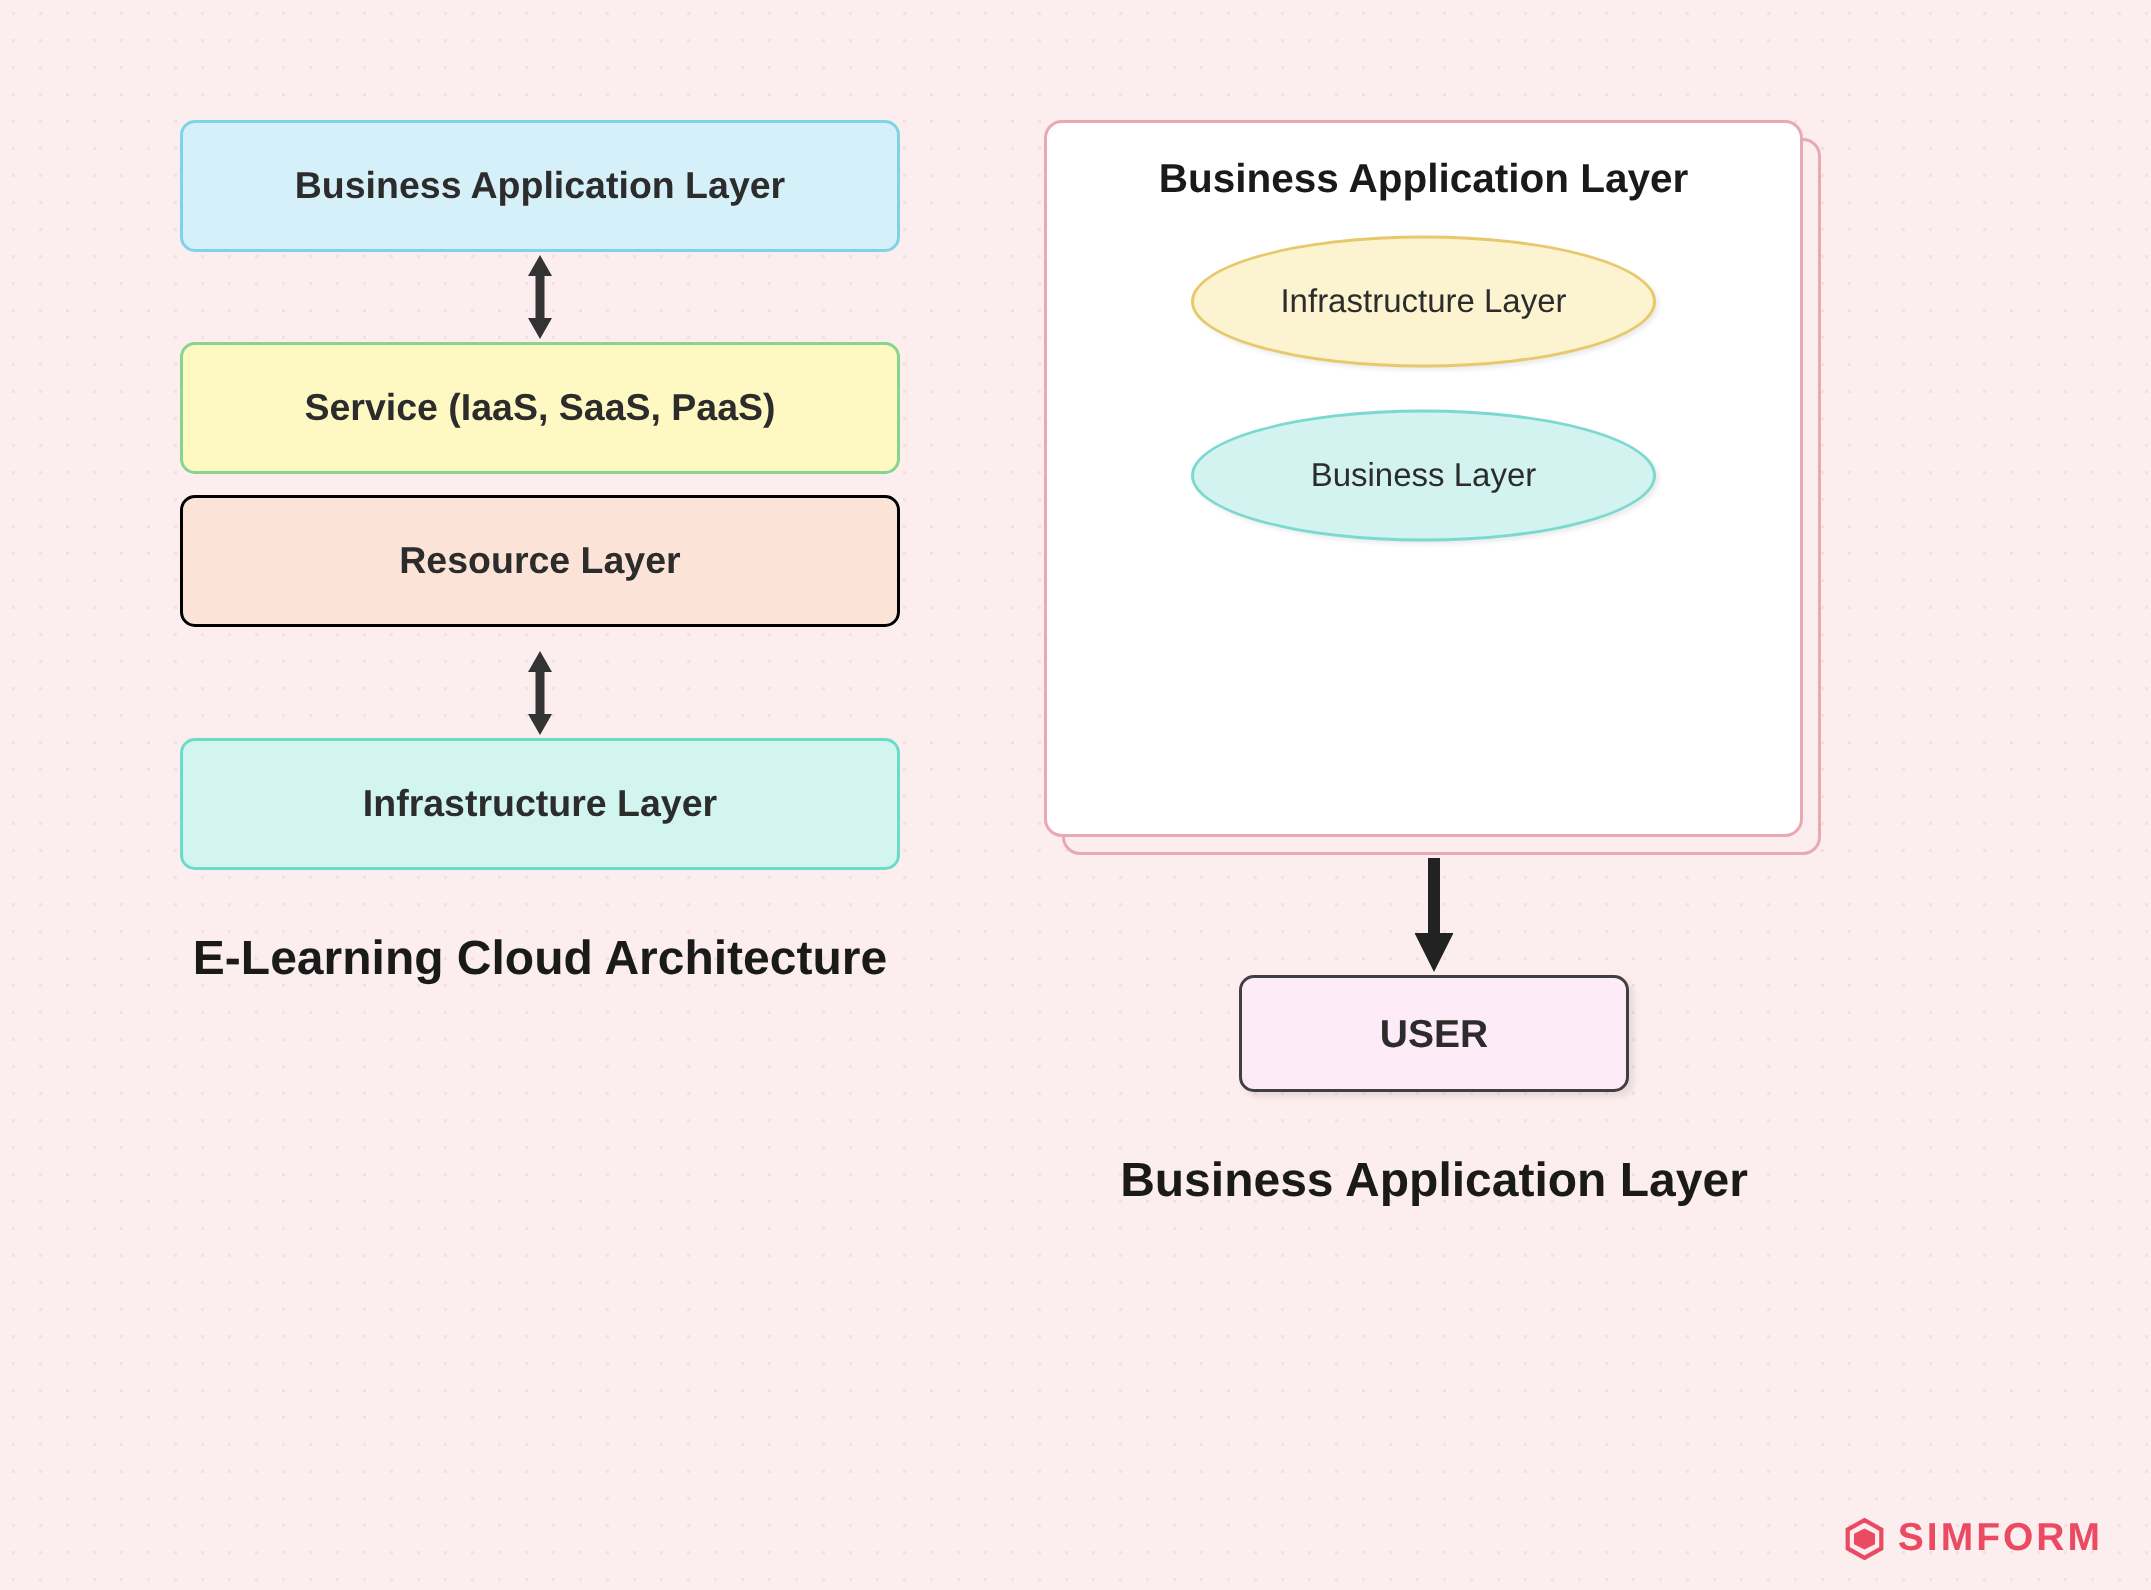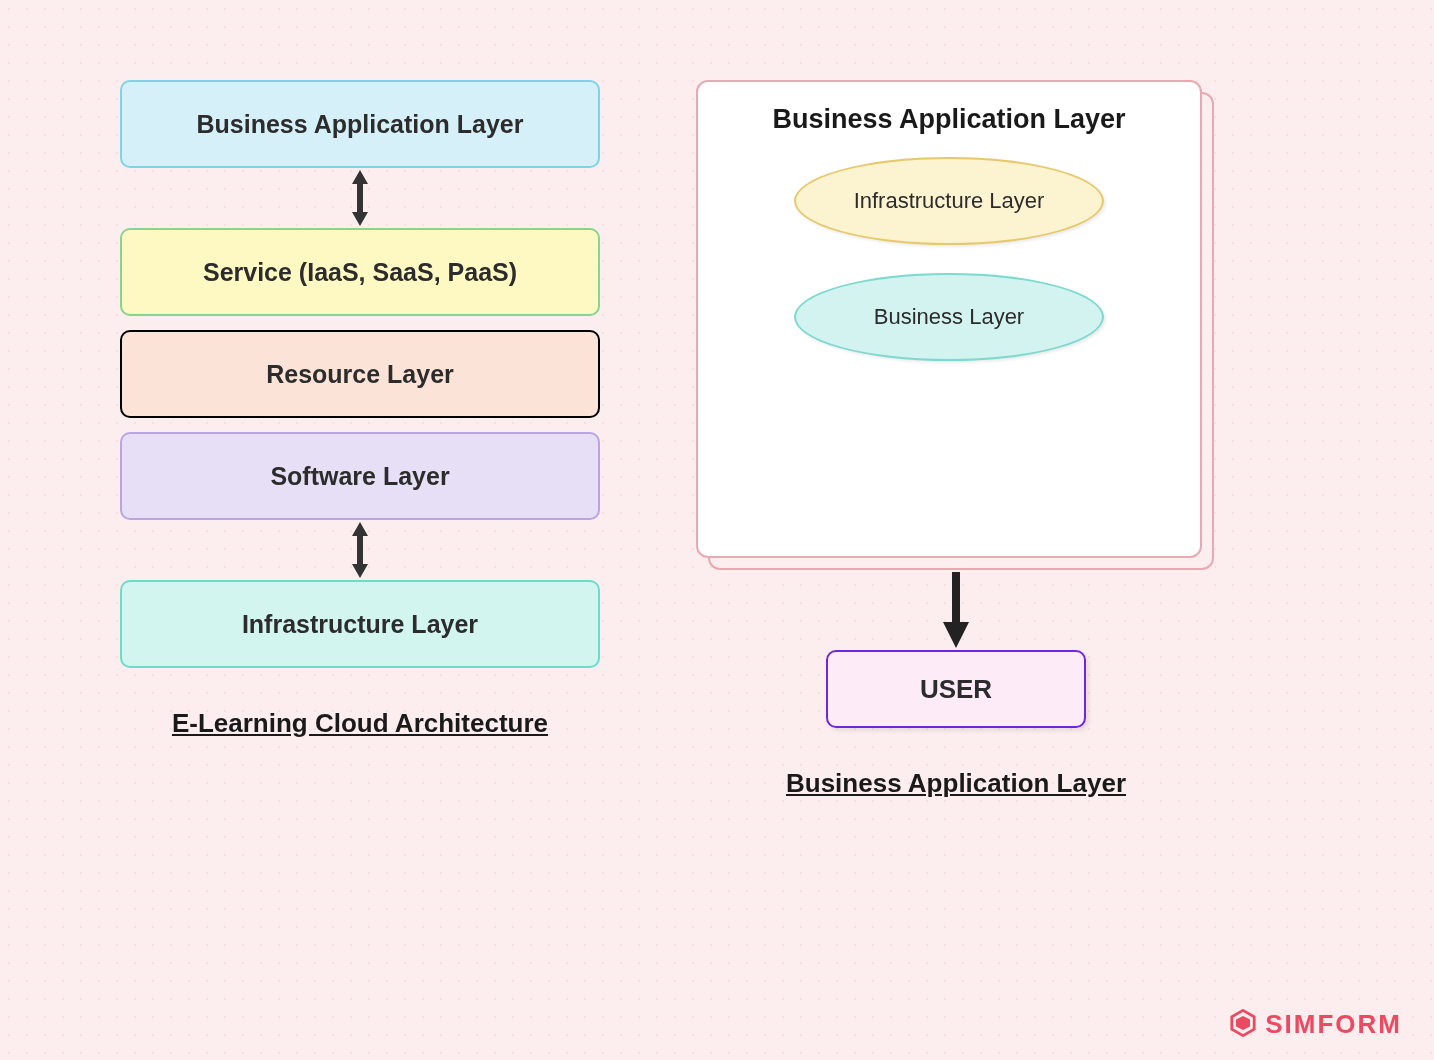--- a/index.html
+++ b/index.html
@@ -39,21 +39,21 @@
     justify-content: center;
     font-size: 25px;
     font-weight: 700;
     color: #2c2c2c;
   }
   .box-blue   { background:#D6F0F9; border:2px solid #7FD3E8; }
   .box-green  { background:#fef9c3; border:2px solid #87D58C;justify-content:center; }
   .box-orange { background:#FCE3D7; border:2px solid #000000; }
   .box-purple { background:#E7DFF6; border:2px solid #B9A5E0; }
   .box-cyan   { background:#D3F5F0; border:2px solid #6BDCC9; }
-  .box-pink   { background:#FDEBF7; border:2px solid #6d28d9; box-shadow: 3px 3px 4px rgba(0,0,0,0.08); }
+  .box-pink   { background:#FDEBF7; border:2px solid #404040; box-shadow: 3px 3px 4px rgba(0,0,0,0.08); }
   .user-box   { width: 260px; height: 78px; font-size: 26px; }
 
   .gap-sm { height: 14px; }
   .arrow-block { display:flex; justify-content:center; align-items:center; height:60px; }
 
   .card-wrap { position: relative; width: 520px; height: 490px; }
   .card-shadow {
     position:absolute; top:12px; left:12px; width:506px; height:478px;
     background:#FCEDEE; border:2px solid #E9A9B0; border-radius:12px;
   }
@@ -68,34 +68,33 @@
     width: 310px; height: 88px; border-radius: 50%;
     display:flex; align-items:center; justify-content:center;
     font-size:22px; color:#2c2c2c; margin-bottom: 28px;
     box-shadow: 2px 2px 3px rgba(0,0,0,0.08);
   }
   .el-yellow { background:#FCF3D0; border:2px solid #E7C86A; }
   .el-cyan   { background:#D2F3F0; border:2px solid #7CD9CF; }
   .el-blue   { background:#DCE3F4; border:2px solid #95A6D6; }
 
   .caption {
-    font-size: 26px;
+    font-size: 32px;
     font-weight: 800;
     color:#1a1a1a;
     margin-top: 40px;
     text-align:center;
-    text-decoration:underline;
   }
 
   .logo {
     position:absolute;
     bottom: 20px;
     right: 32px;
     display:flex;
-    align-items:flex-start;
+    align-items:flex-end;
     gap:8px;
     color:#EB4B62;
     font-weight:800;
     letter-spacing: 2px;
     font-size: 26px;
   }
   .logo svg { width:28px; height:28px; }
 </style>
 </head>
 <body>
@@ -114,23 +113,20 @@
     </div>
 
     <div class="layer-box box-green">
       <span>Service (IaaS, SaaS, PaaS)</span>
     </div>
     <div class="gap-sm"></div>
     <div class="layer-box box-orange">
       <span>Resource Layer</span>
     </div>
     <div class="gap-sm"></div>
-    <div class="layer-box box-purple">
-      <span>Software Layer</span>
-    </div>
 
     <div class="arrow-block">
       <svg width="22" height="56" viewBox="0 0 22 56">
         <polygon points="11,0 3,14 8,14 8,42 3,42 11,56 19,42 14,42 14,14 19,14" fill="#333"></polygon>
       </svg>
     </div>
 
     <div class="layer-box box-cyan">
       <span>Infrastructure Layer</span>
     </div>

